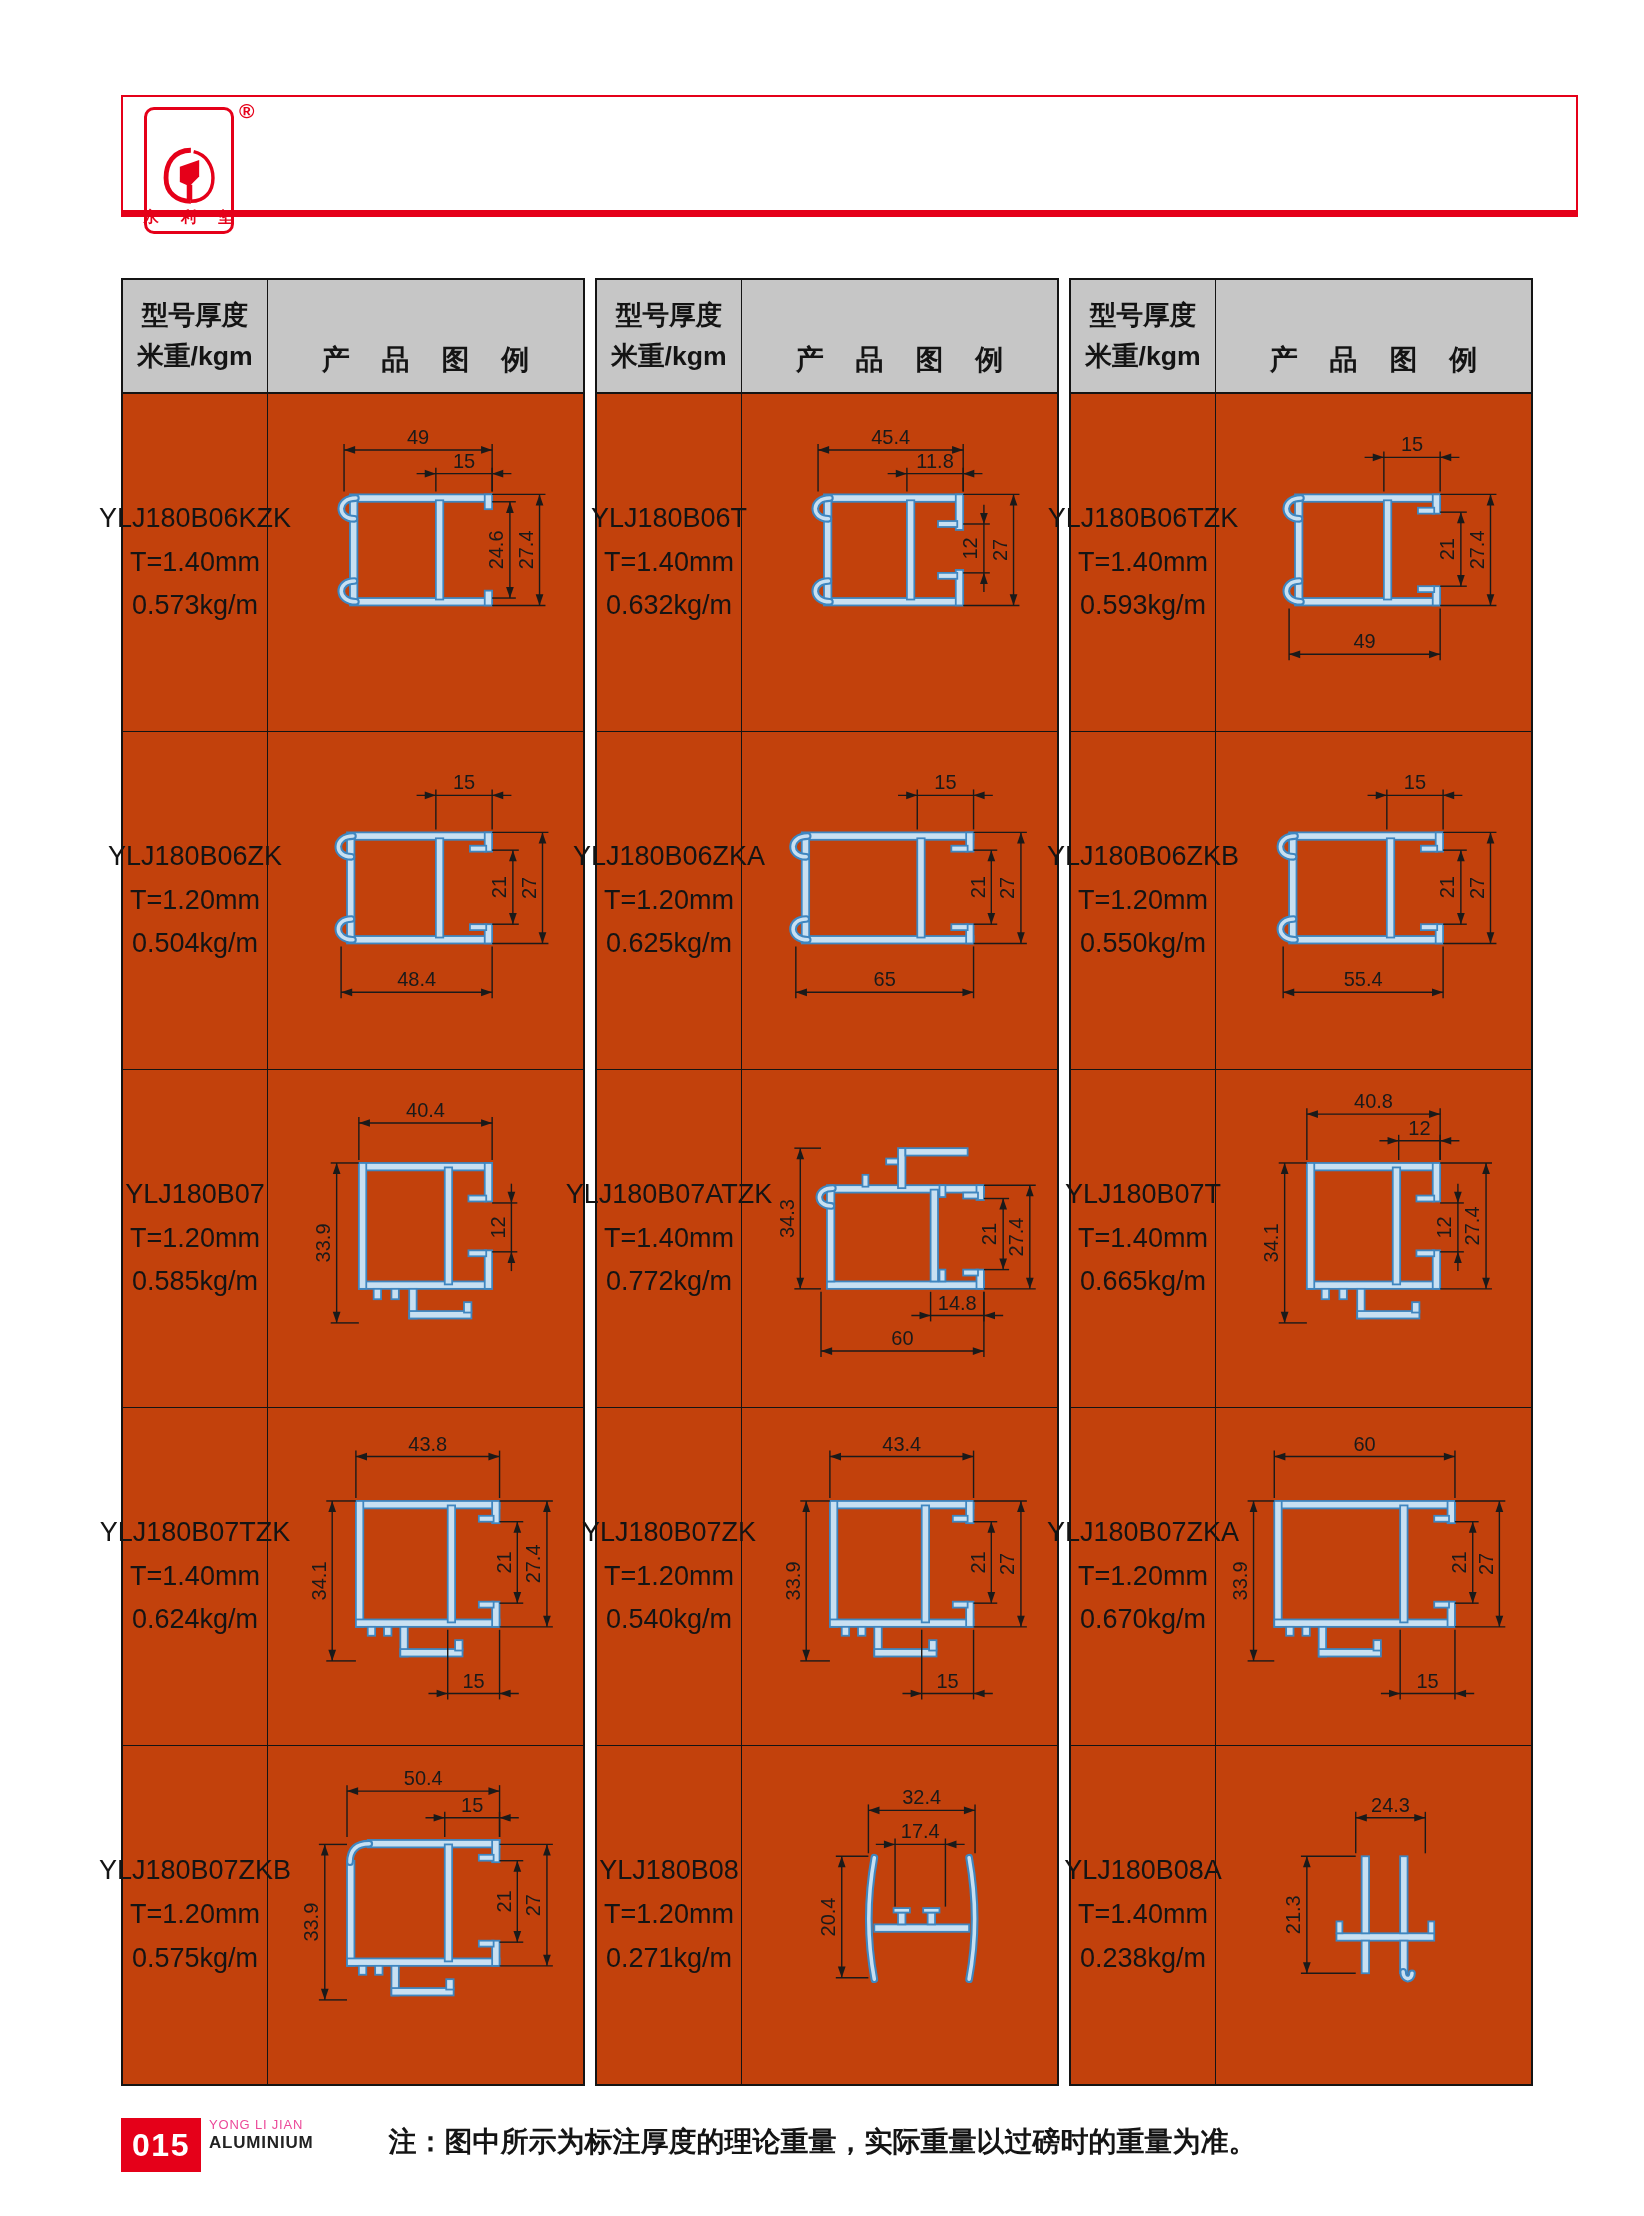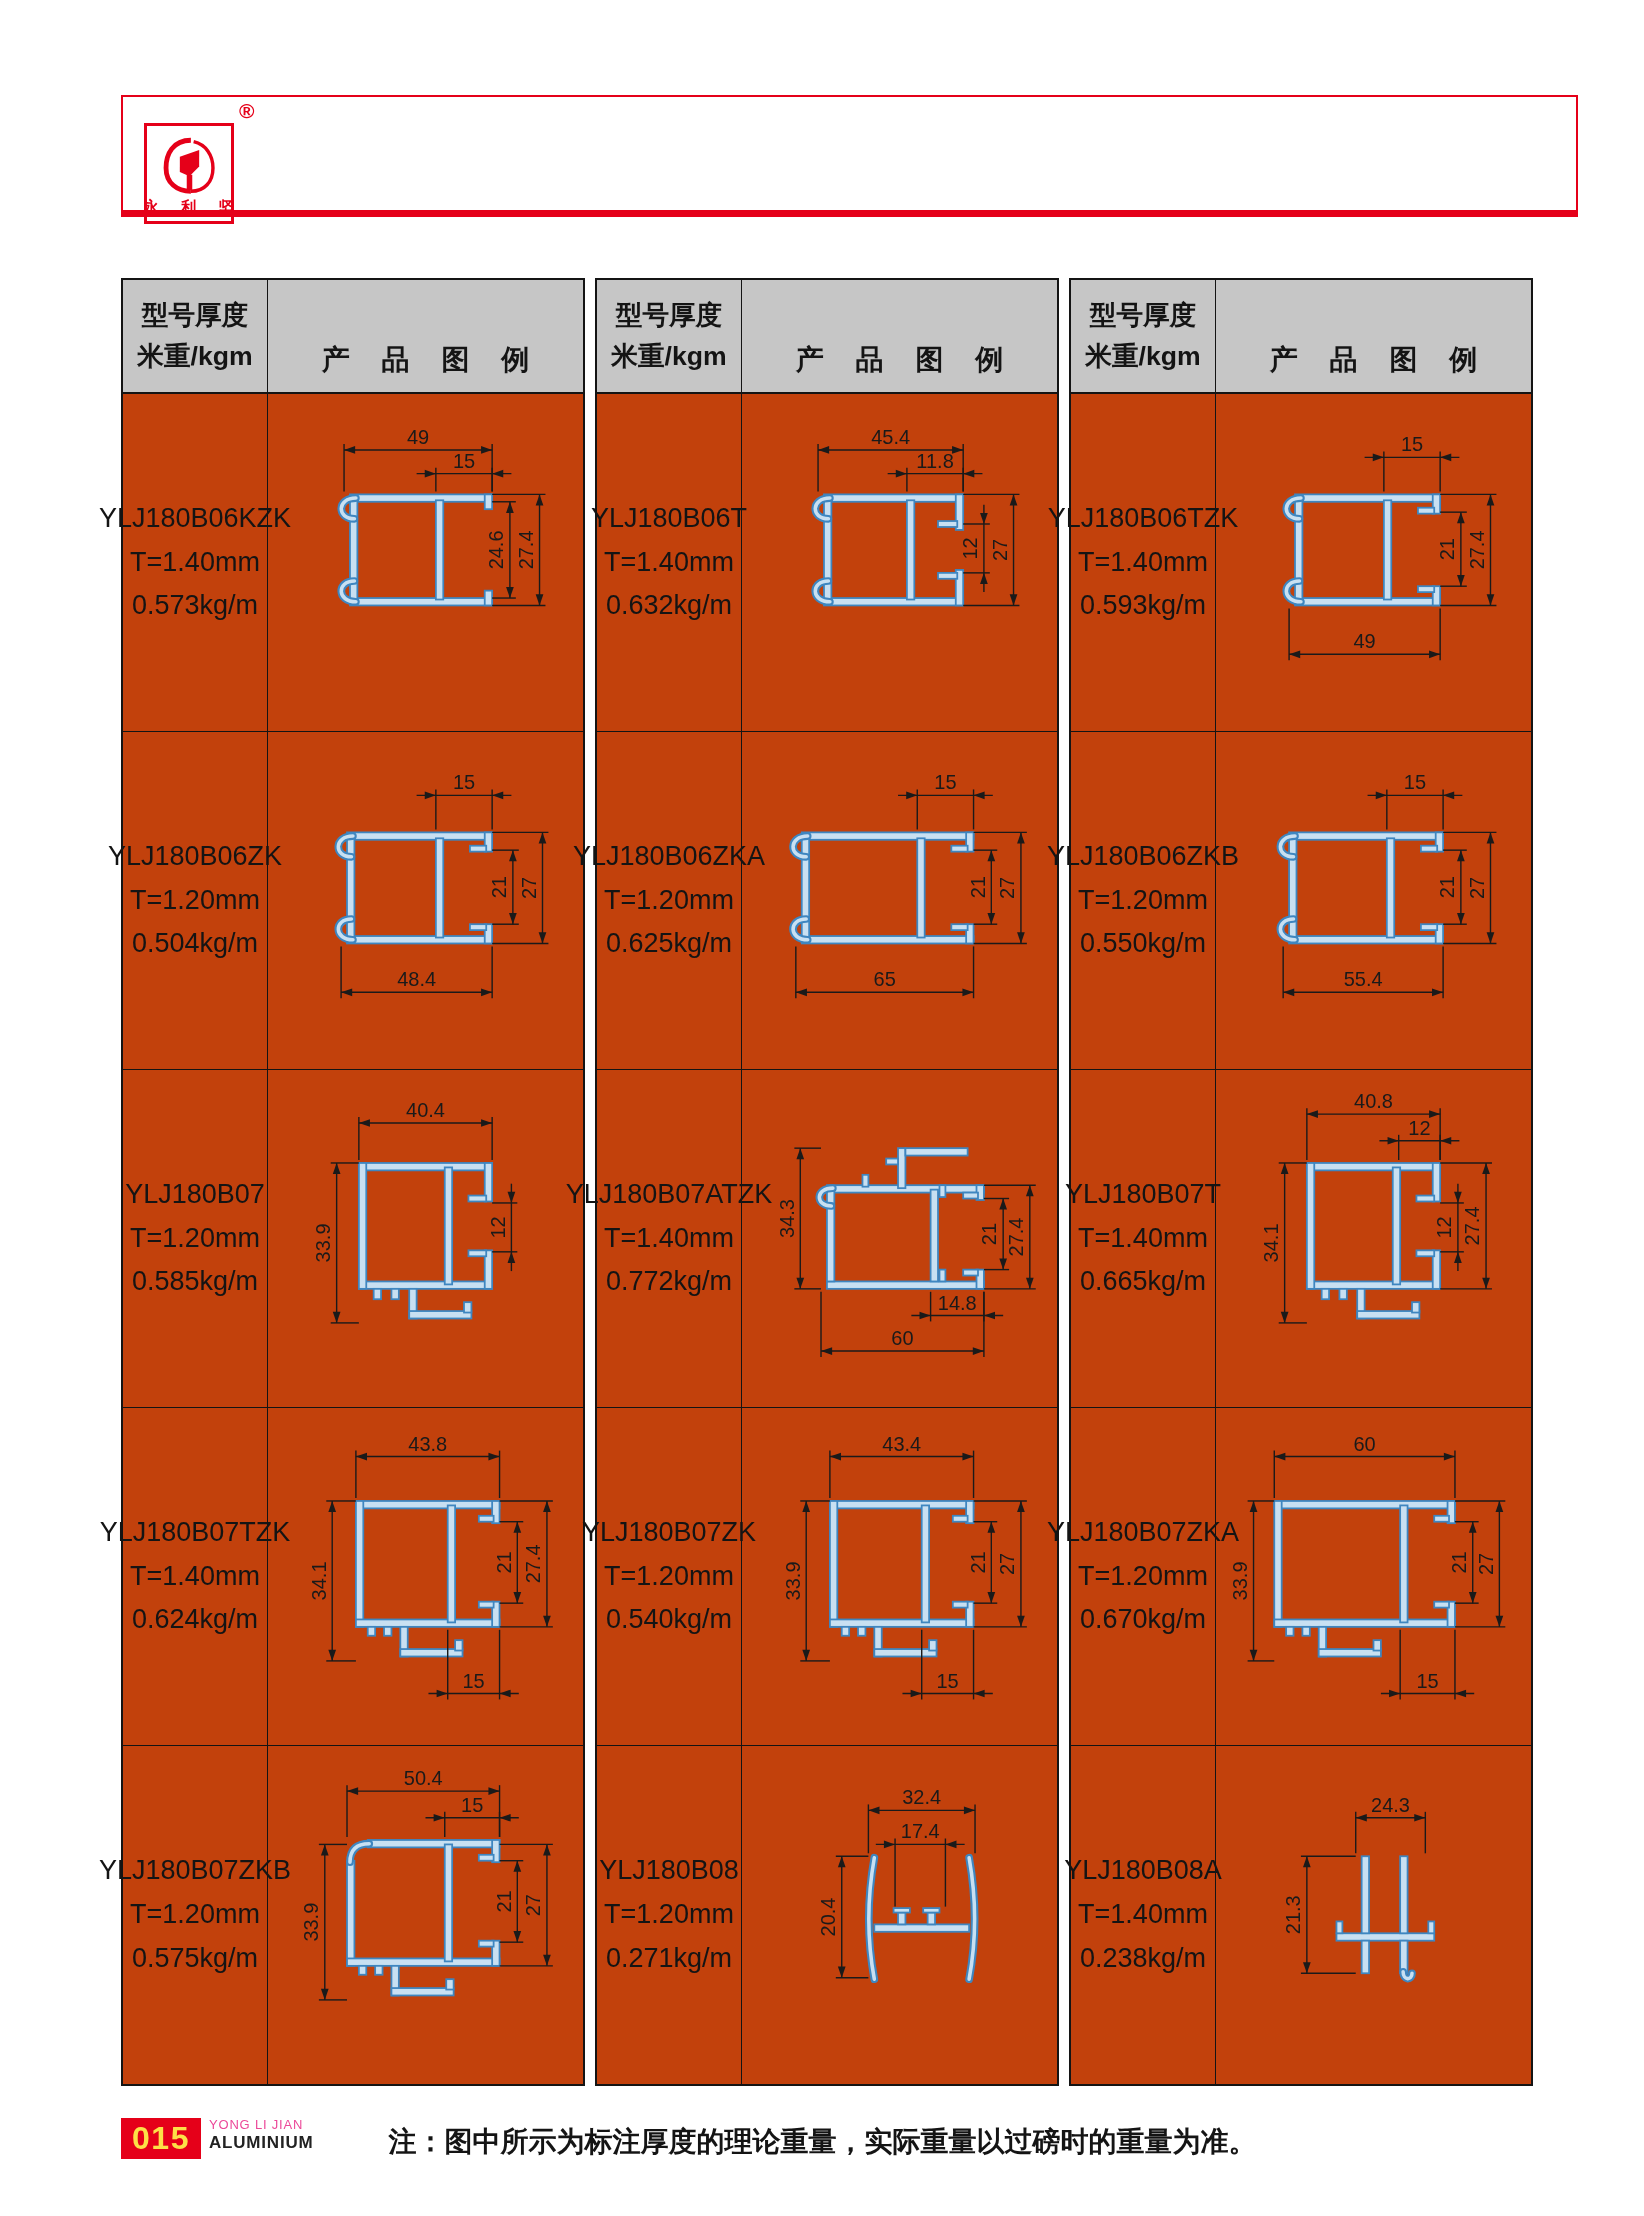--- a/index.html
+++ b/index.html
@@ -2,23 +2,23 @@
 <html style="font-size:13px"><head>
 <meta charset="utf-8">
 <style>
   :root{ --red:#e50019; --ink:#141414; }
   html,body{margin:0;padding:0;}
   body{width:1645px;height:2216px;background:#fff;position:relative;
        font-family:"Liberation Sans","DejaVu Sans",sans-serif;color:var(--ink);}
   
   .header-band{position:absolute;left:121px;top:95px;width:1457px;height:122px;
     border:2.4px solid var(--red);border-bottom-width:7.2px;box-sizing:border-box;background:#fff;}
-  .logo-box{position:absolute;left:21px;top:9.7px;width:90px;height:101px;
-    border:3.2px solid var(--red);border-radius:0;box-sizing:border-box;
-    display:flex;flex-direction:column;align-items:center;justify-content:flex-end;margin-top:16px;}
+  .logo-box{position:absolute;left:21px;top:9.7px;width:90px;height:127px;
+    border:3.2px solid var(--red);border-radius:10px;box-sizing:border-box;
+    display:flex;flex-direction:column;align-items:center;justify-content:flex-end;}
   .logo-reg{position:absolute;left:116px;top:1.6px;color:var(--red);font-size:21px;font-weight:bold;}
   .logo-chars{color:var(--red);font-size:15.3px;font-weight:bold;letter-spacing:8.9px;
     margin-bottom:3.2px;white-space:nowrap;transform:translateX(4px);}
   .brand{position:absolute;left:158px;bottom:9.7px;color:var(--red);font-weight:800;
     font-size:46px;white-space:nowrap;letter-spacing:0.8px;}
   .brand .en{margin-left:14.5px;letter-spacing:0px;}
   .title-block{position:absolute;right:14.5px;bottom:8px;text-align:right;color:#8e8e8e;}
   .title-cn{font-size:38px;font-weight:500;letter-spacing:1.6px;}
   .title-en{font-size:22px;margin-top:3.2px;}
   
@@ -27,22 +27,22 @@
   .cell{border-right:1.6px solid var(--ink);border-bottom:1.6px solid var(--ink);
     box-sizing:border-box;display:flex;flex-direction:column;align-items:center;justify-content:center;}
   .cell.last-col{border-right:none;}
   .cell.last-row{border-bottom:none;}
   .hdr{background:#c6c6c6;border-bottom-width:2.4px;font-weight:bold;}
   .hdr1 div{font-size:26.6px;line-height:1.55;}
   .hdr2 div{font-size:28px;letter-spacing:12px;text-indent:12px;margin-top:48px;}
   .p-code,.p-thk,.p-wt{font-size:27px;line-height:1.62;text-align:right;}
   svg text{font-family:"Liberation Sans","DejaVu Sans",sans-serif;}
   
-  .page-badge{position:absolute;left:121px;top:2118px;width:80px;height:41px;background:var(--red);
-    color:#fde047;font-weight:bold;font-size:32px;display:flex;align-items:center;justify-content:center;letter-spacing:1.6px;}
+  .page-badge{position:absolute;left:121px;top:2118px;width:80px;height:54px;background:var(--red);
+    color:#ffffff;font-weight:bold;font-size:32px;display:flex;align-items:center;justify-content:center;letter-spacing:1.6px;}
   .badge-brand{position:absolute;left:209px;top:2118px;line-height:1.15;}
   .badge-brand .l1{font-size:13px;color:#ec4899;letter-spacing:0.8px;}
   .badge-brand .l2{font-size:17px;font-weight:bold;color:#222;letter-spacing:0.8px;}
   .foot-note{position:absolute;left:50%;transform:translateX(-50%);top:2123px;
     font-size:28px;font-weight:600;white-space:nowrap;}
 </style>
 </head>
 <body>
 
 <div class="header-band">

